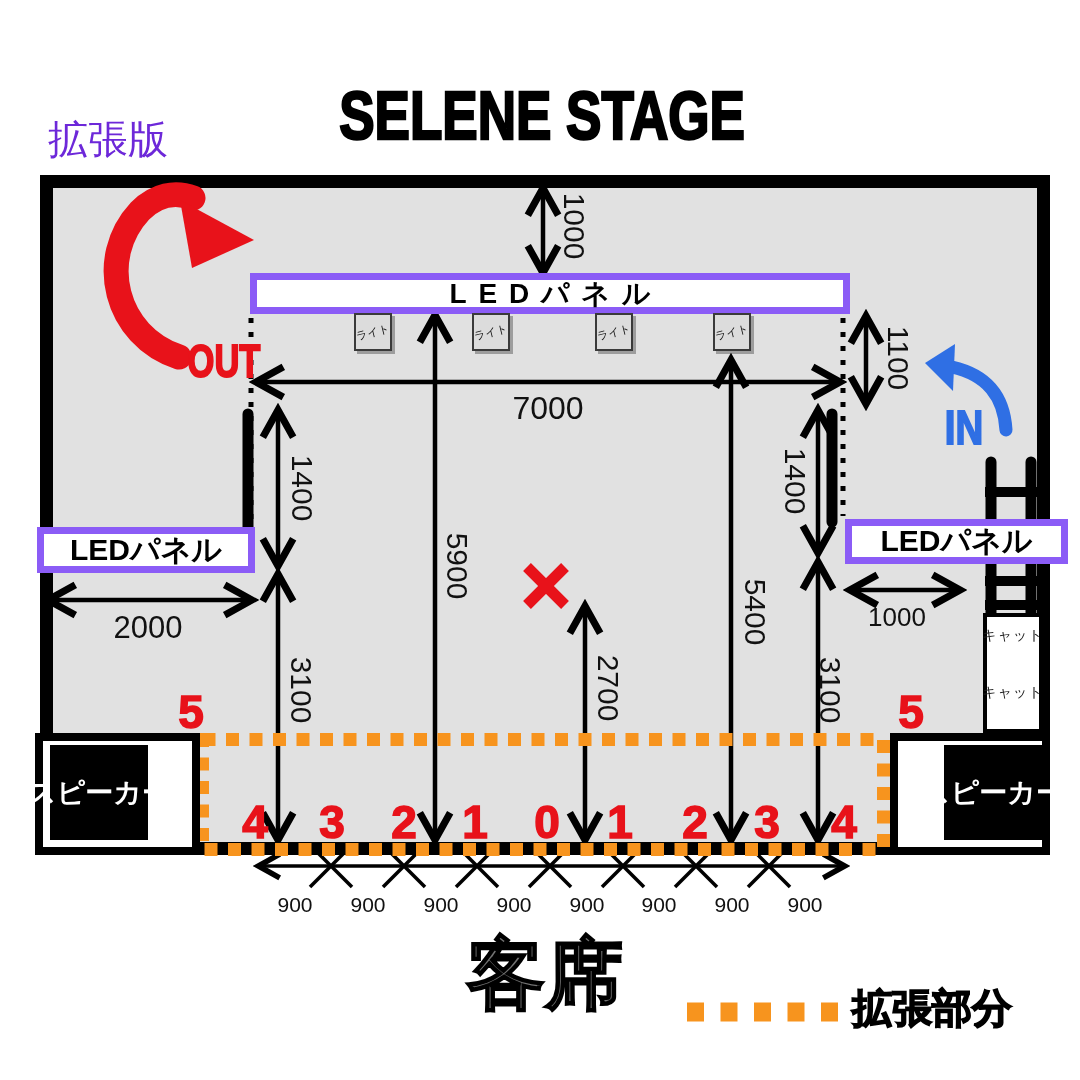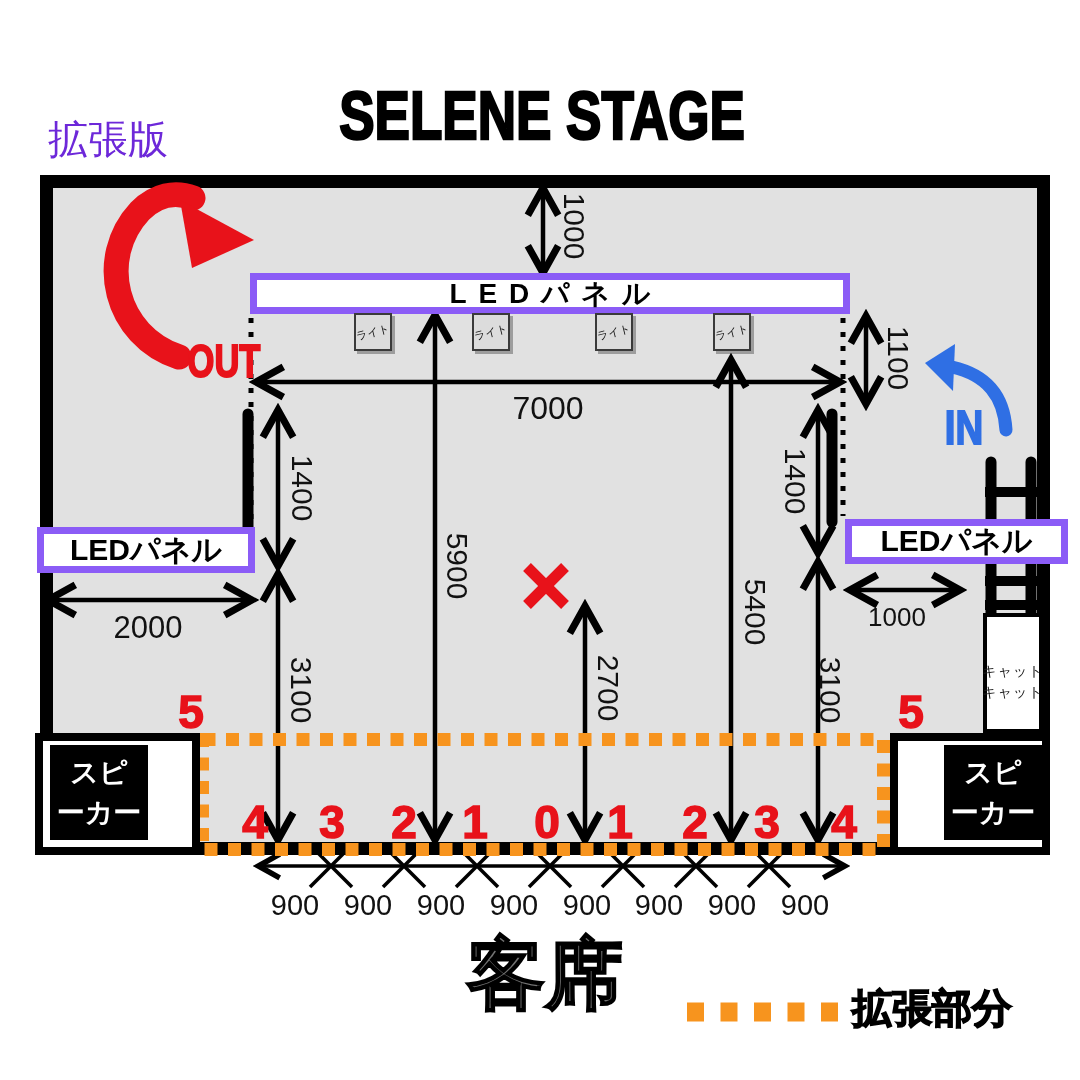--- a/index.html
+++ b/index.html
@@ -16,34 +16,34 @@
             font-weight:bold;color:#000;white-space:nowrap;}
   #led-top{left:250px;top:273px;width:600px;height:41px;font-size:28px;
            letter-spacing:.42em;text-indent:.42em;}
   #led-left{left:37px;top:527px;width:218px;height:46px;font-size:30px;}
   #led-right{left:845px;top:519px;width:223px;height:45px;font-size:30px;}
   .light{width:38px;height:38px;background:#dcdcdc;border:2px solid #3a3a3a;box-sizing:border-box;
          box-shadow:3px 3px 0 rgba(0,0,0,.30);z-index:2;display:flex;align-items:center;
          justify-content:center;font-size:11px;color:#111;}
   .light span{display:block;transform:rotate(-14deg);}
   .spk-out{background:#fff;border:8px solid #000;box-sizing:border-box;z-index:2;}
-  .spk-in{background:#000;color:#fff;z-index:3;display:flex;flex-direction:column;
+  .spk-in{background:#000;color:#fff;z-index:3;display:flex;flex-direction:row;
           align-items:center;justify-content:center;font-weight:bold;font-size:28px;
           line-height:40px;white-space:nowrap;}
   #catwalk{left:983px;top:613px;width:60px;height:120px;background:#fff;border:4px solid #000;
            box-sizing:border-box;z-index:2;display:flex;flex-direction:column;align-items:center;
            justify-content:flex-end;padding-bottom:26px;font-size:14px;letter-spacing:1px;
-           color:#222;line-height:21px;white-space:nowrap;}
+           color:#222;line-height:21px;white-space:nowrap;gap:36px;}
   
   .dim{z-index:3;font-size:30px;color:#111;white-space:nowrap;}
   .v{transform:translate(-50%,-50%) rotate(90deg);}
   .h{transform:translate(-50%,-50%);}
   .num{z-index:4;font-size:46px;font-weight:bold;color:#e8121a;white-space:nowrap;
        transform:translate(-50%,-50%);-webkit-text-stroke:1.5px #e8121a;}
-  .unit{z-index:3;font-size:29px;color:#111;transform:translate(-50%,-50%);white-space:nowrap;}
+  .unit{z-index:3;font-size:21px;color:#111;transform:translate(-50%,-50%);white-space:nowrap;}
   #title{left:542px;top:115px;transform:translate(-50%,-50%) scaleX(.78);font-size:68px;
          font-weight:bold;color:#000;-webkit-text-stroke:2.5px #000;white-space:nowrap;z-index:3;}
   #edition{left:48px;top:112px;font-size:40px;color:#6d28d9;z-index:3;white-space:nowrap;}
   #audience{left:545px;top:975px;transform:translate(-50%,-50%);font-size:78px;font-weight:bold;
             -webkit-text-stroke:2px #000;color:#737373;z-index:3;white-space:nowrap;}
   #legend-label{left:852px;top:1008px;transform:translate(0,-50%);font-size:40px;font-weight:bold;
             -webkit-text-stroke:1.5px #000;color:#000;z-index:3;white-space:nowrap;}
   #out-label{left:224px;top:361px;transform:translate(-50%,-50%) scaleX(.75);font-size:46px;
              font-weight:bold;color:#e8121a;-webkit-text-stroke:2px #e8121a;z-index:3;}
   #in-label{left:964px;top:427px;transform:translate(-50%,-50%) scaleX(.8);font-size:48px;

